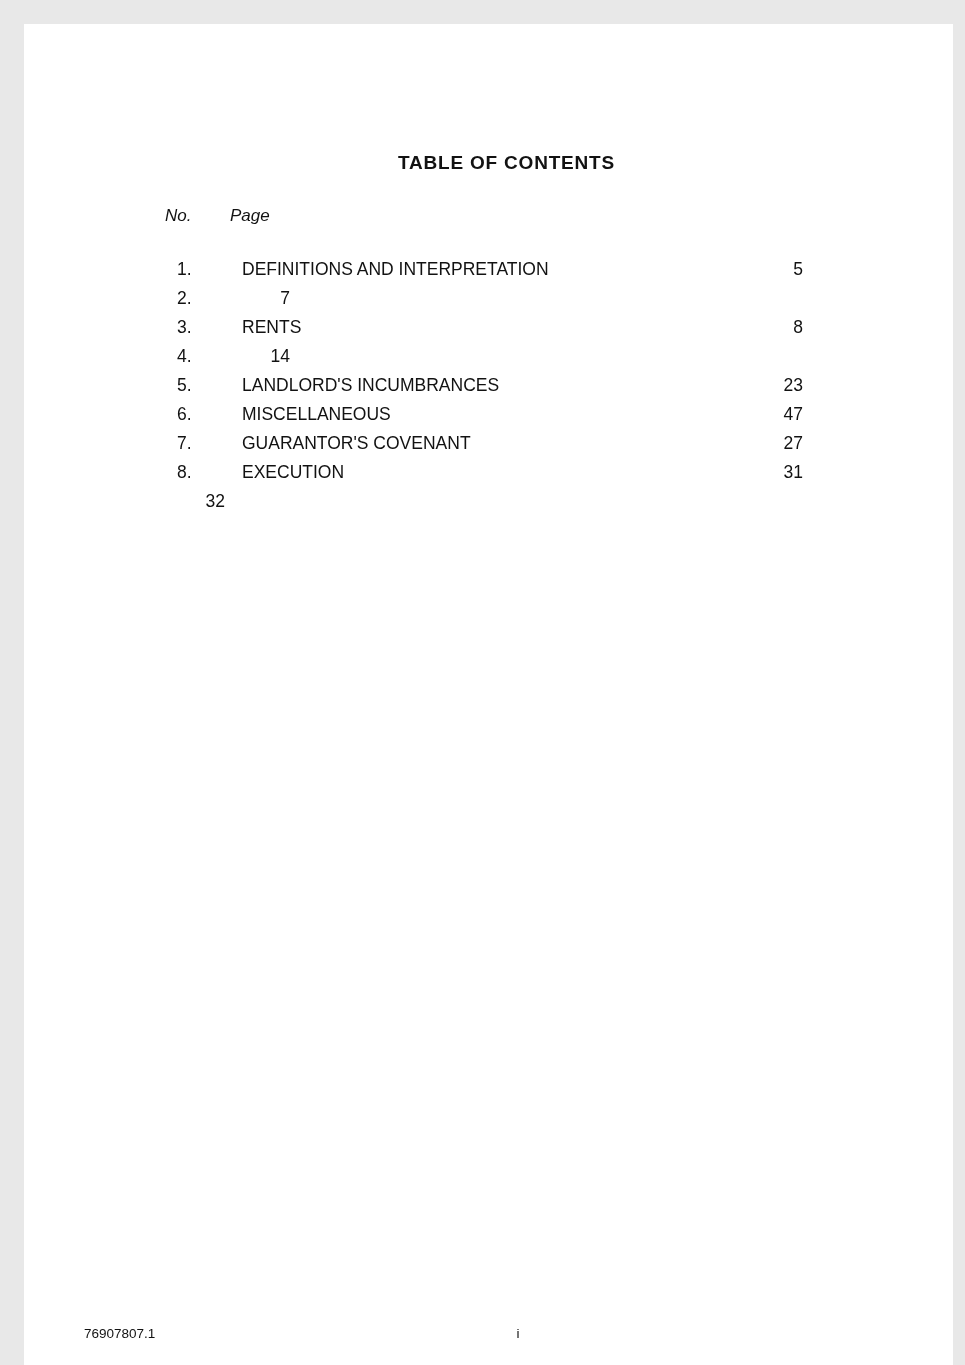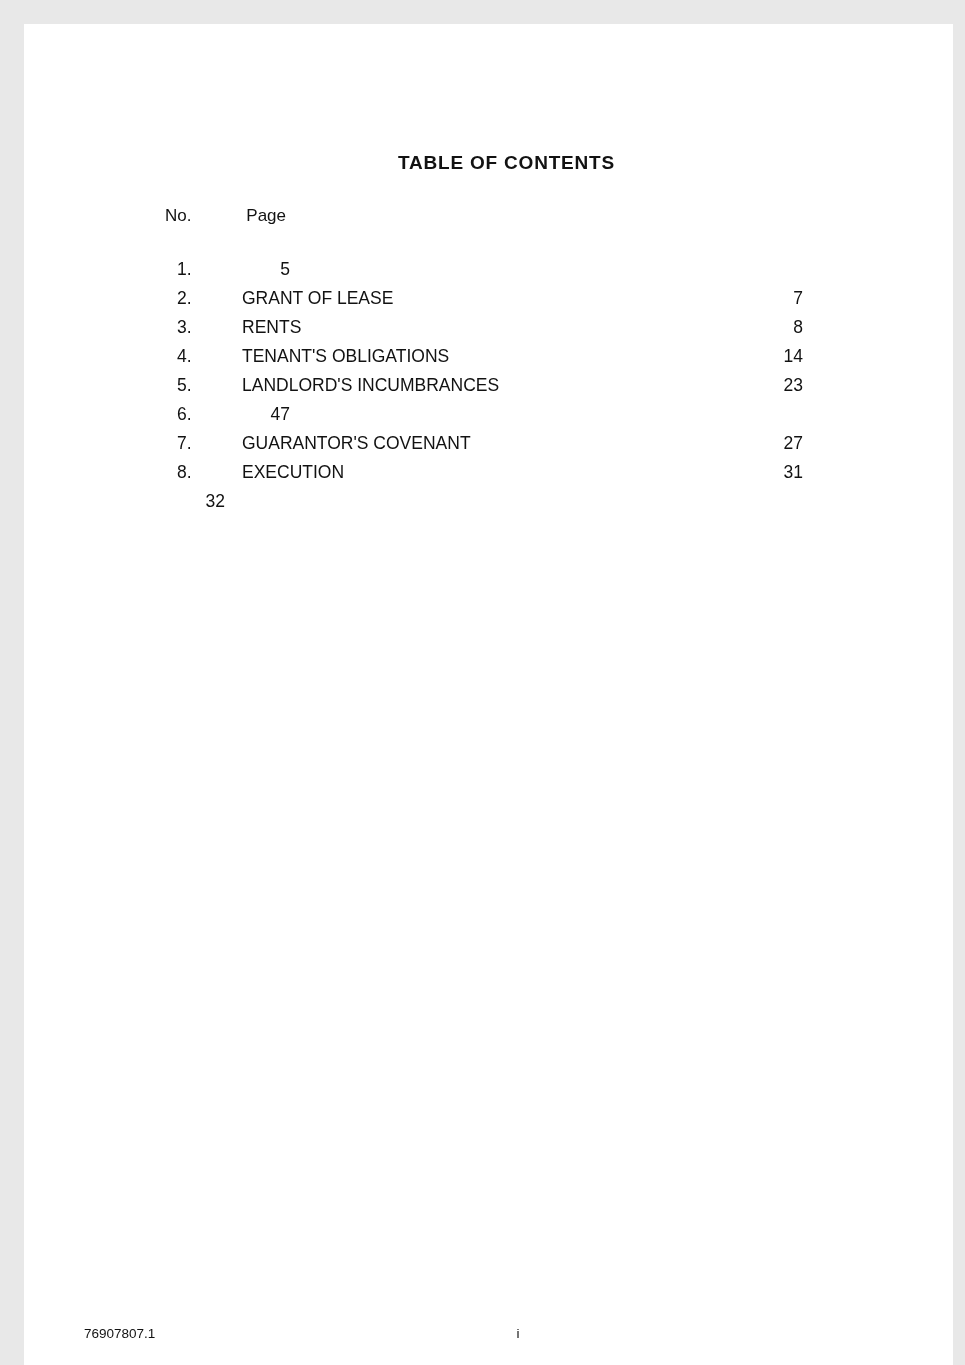--- a/index.html
+++ b/index.html
@@ -25,24 +25,25 @@
     letter-spacing: 0.8px;
   }
   .toc-header {
     position: absolute;
     top: 158px;
     left: 117px;
     width: 730px;
     display: flex;
     font-size: 17px;
     line-height: 19px;
+    font-style: italic;
   }
   .toc-header .col-no { width: 65px; }
   .toc-header .col-heading { flex: 1; }
-  .toc-header .col-page { width: 80px; text-align: right; }
+  .toc-header .col-page { width: 80px; text-align: left; }
   .toc-rows {
     position: absolute;
     top: 199px;
     left: 117px;
     width: 730px;
   }
   .toc-row {
     display: flex;
     height: 29px;
     font-size: 17.5px;
@@ -83,49 +84,49 @@
 
   <div class="toc-header">
     <div class="col-no">No.</div>
     <div class="col-page">Page</div>
   </div>
 
   <div class="toc-rows">
 
     <div class="toc-row">
       <div class="cell-no">1.</div>
+      <div class="cell-heading">DEFINITIONS AND INTERPRETATION</div>
       <div class="cell-page">5</div>
     </div>
 
     <div class="toc-row">
       <div class="cell-no">2.</div>
-      <div class="cell-heading">GRANT OF LEASE</div>
       <div class="cell-page">7</div>
     </div>
 
     <div class="toc-row">
       <div class="cell-no">3.</div>
       <div class="cell-heading">RENTS</div>
       <div class="cell-page">8</div>
     </div>
 
     <div class="toc-row">
       <div class="cell-no">4.</div>
-      <div class="cell-heading">TENANT'S OBLIGATIONS</div>
       <div class="cell-page">14</div>
     </div>
 
     <div class="toc-row">
       <div class="cell-no">5.</div>
       <div class="cell-heading">LANDLORD'S INCUMBRANCES</div>
       <div class="cell-page">23</div>
     </div>
 
     <div class="toc-row">
       <div class="cell-no">6.</div>
+      <div class="cell-heading">MISCELLANEOUS</div>
       <div class="cell-page">47</div>
     </div>
 
     <div class="toc-row">
       <div class="cell-no">7.</div>
       <div class="cell-heading">GUARANTOR'S COVENANT</div>
       <div class="cell-page">27</div>
     </div>
 
     <div class="toc-row">

